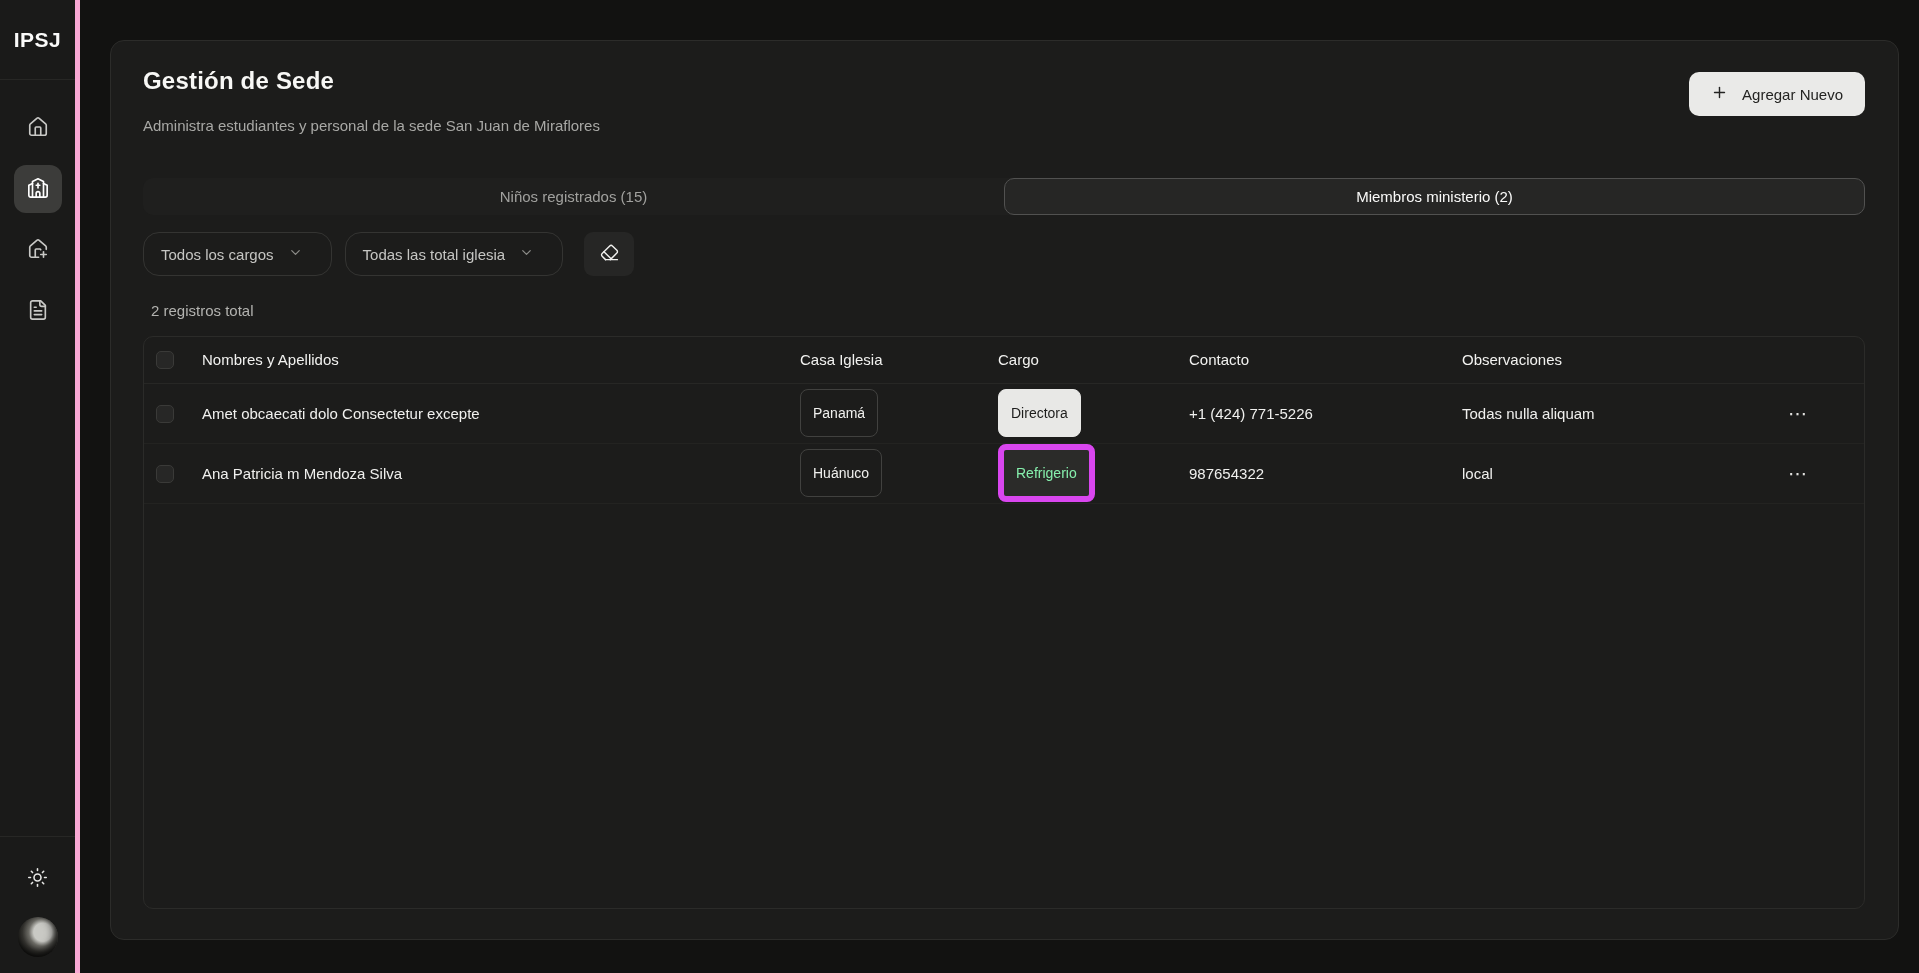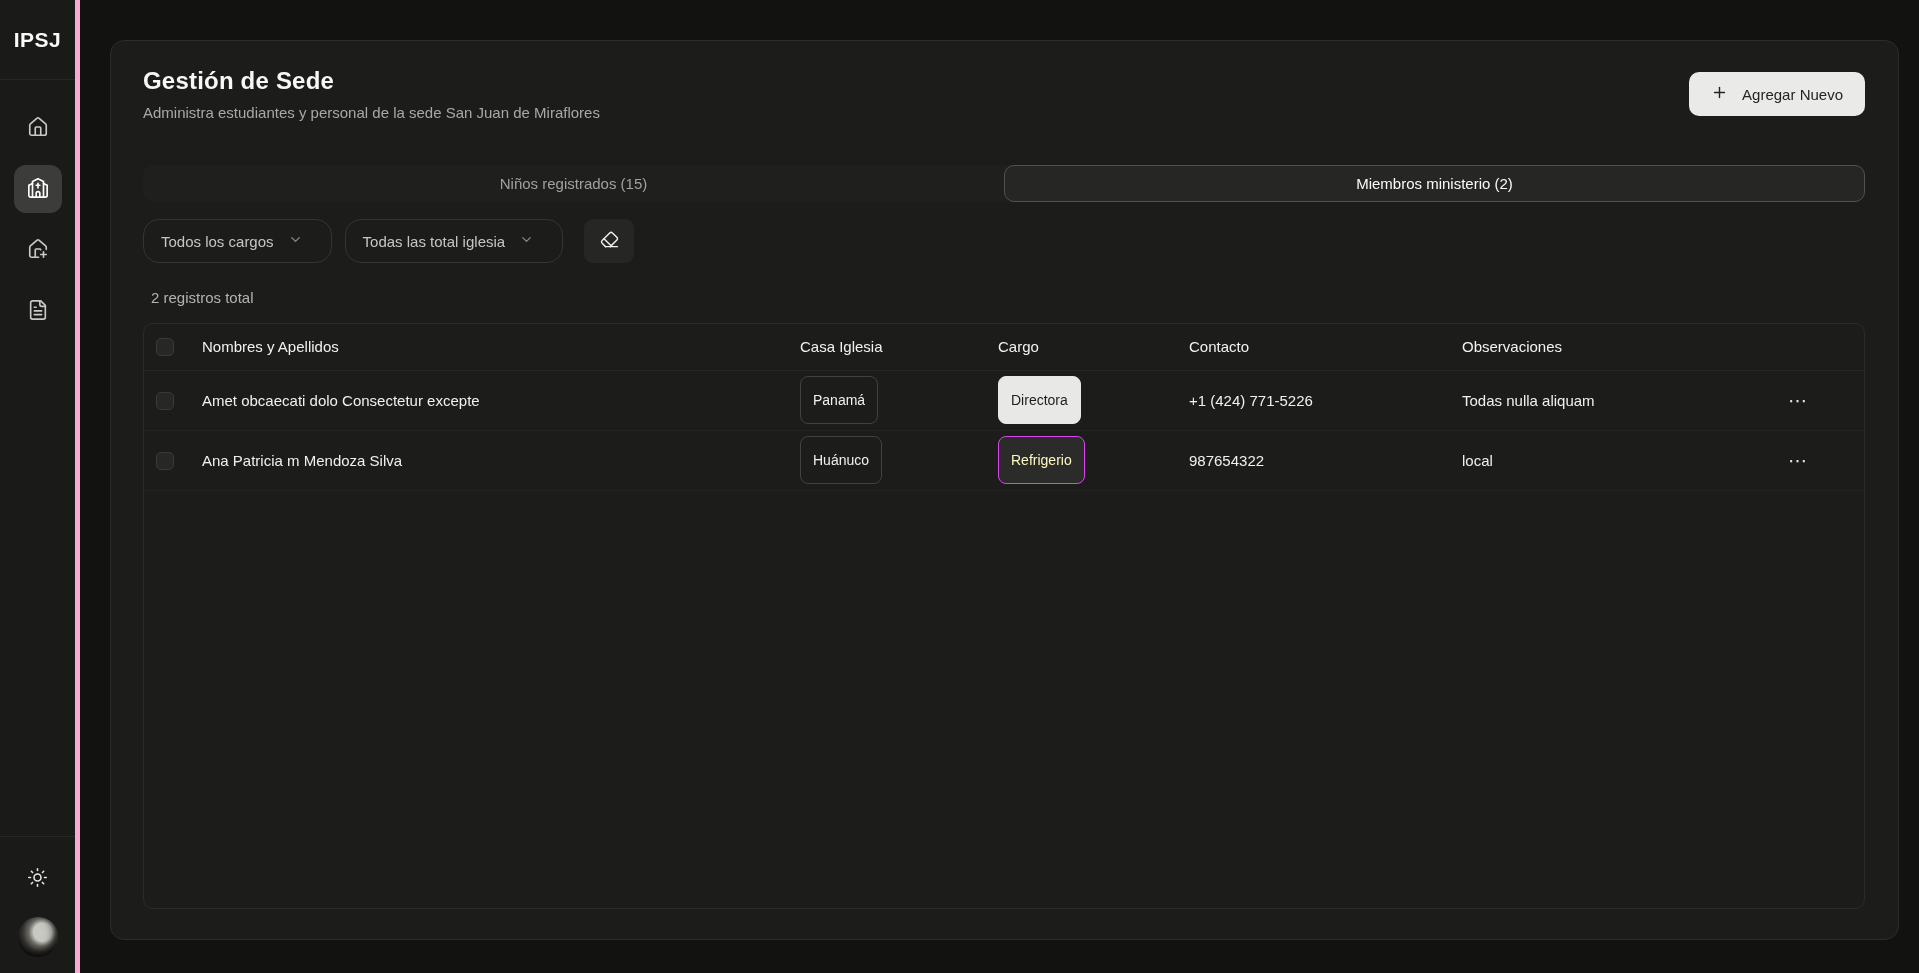--- a/index.html
+++ b/index.html
@@ -57,21 +57,21 @@
     width:100%; height:100%;
     background:#1c1c1b;
     border:1px solid #2c2c2a;
     border-radius:14px;
     padding:26px 33px 30px 32px;
     display:flex; flex-direction:column;
   }
 
   .card-header { display:flex; justify-content:space-between; align-items:flex-start; }
   .page-title { font-size:24px; font-weight:bold; color:#f7f7f5; letter-spacing:.2px; }
-  .page-subtitle { margin-top:9px; font-size:15px; color:#a8a8a5; }
+  .page-subtitle { margin-top:22px; font-size:15px; color:#a8a8a5; }
   .add-btn {
     display:flex; align-items:center; gap:14px;
     background:#eaeae8; color:#242422;
     border:none; border-radius:10px;
     height:44px; padding:0 22px 0 22px;
     font-size:15px; font-family:inherit; cursor:pointer; margin-top:5px;
   }
   .add-btn svg { width:17px; height:17px; }
 
   
@@ -125,21 +125,21 @@
     display:inline-block; width:18px; height:18px;
     background:#272726; border:1px solid #3a3a38; border-radius:5px;
     cursor:pointer; vertical-align:middle;
   }
   .badge {
     display:inline-block; font-size:14px; line-height:1;
     padding:16px 12px; border-radius:8px; white-space:nowrap;
   }
   .badge-outline { border:1px solid #41413f; color:#f0f0ee; background:transparent; }
   .badge-light { background:#e8e8e6; color:#1d1d1c; border:1px solid #e8e8e6; }
-  .badge-dark { background:#2b2b29; color:#fef9c3; border:1px solid #d946ef; }
+  .badge-dark { background:#2b2b29; color:#86efac; border:6px solid #d946ef; }
   .row-menu {
     background:transparent; border:none; color:#e0e0de;
     font-size:19px; letter-spacing:1px; cursor:pointer; font-family:inherit;
     padding:2px 6px;
   }
 </style>
 </head>
 <body>
 
 <aside class="sidebar">

